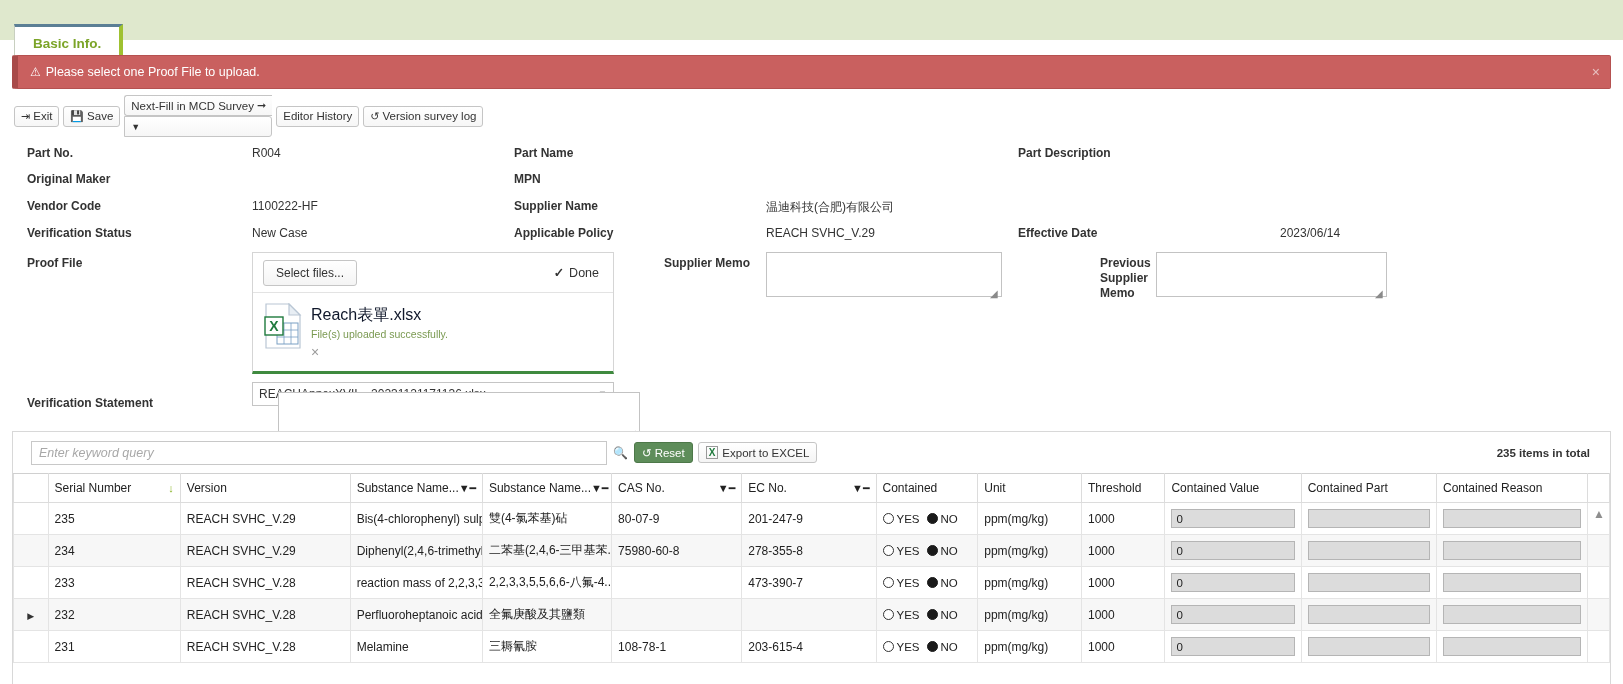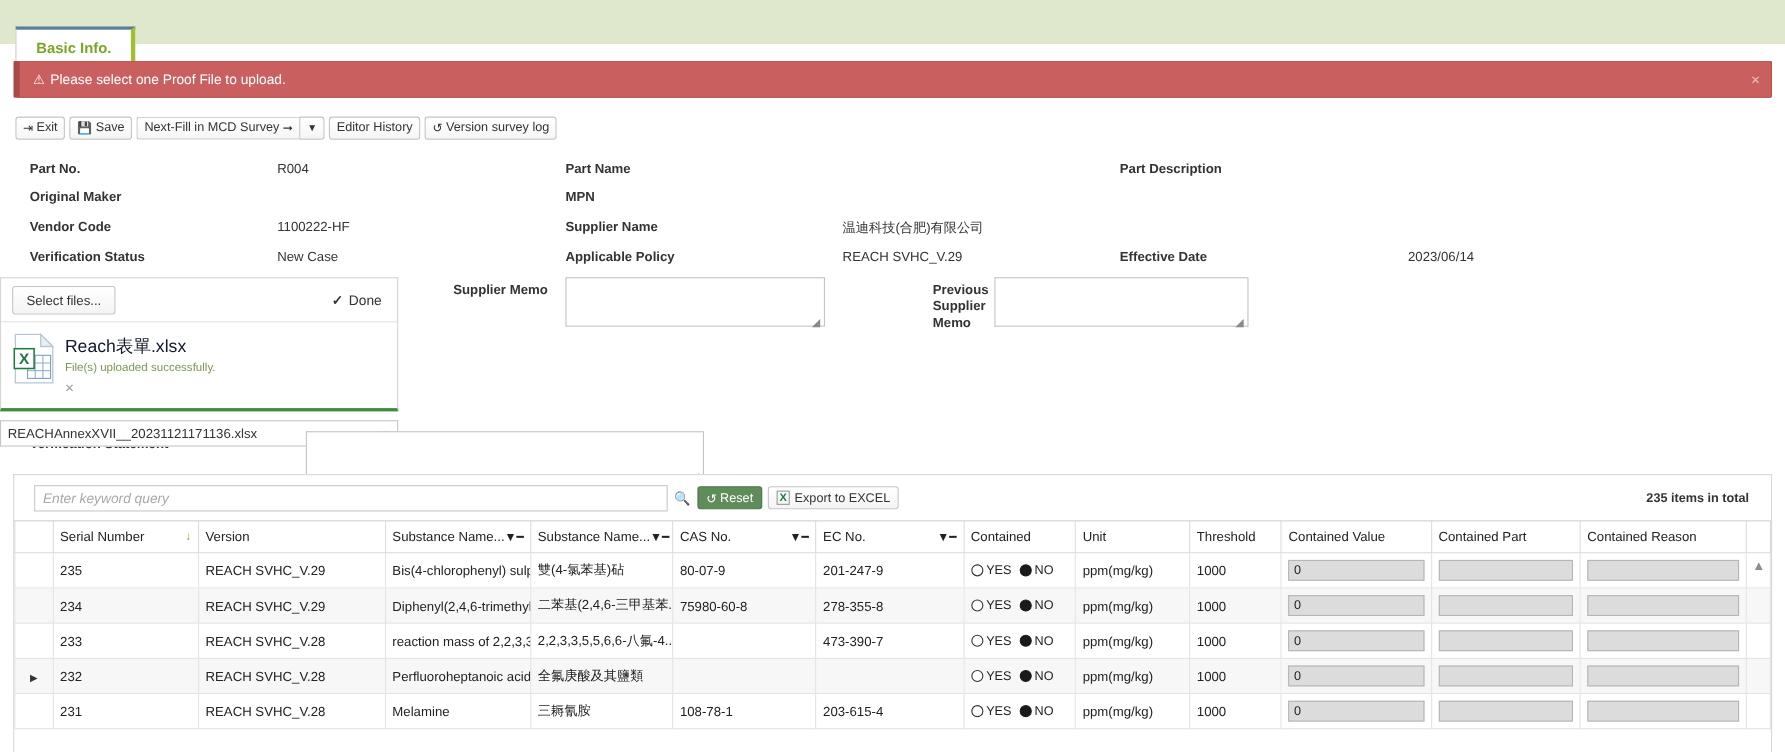--- a/index.html
+++ b/index.html
@@ -79,21 +79,21 @@
     padding: 0 6px;
     font-size: 11.5px;
     color: #333;
     display: inline-flex;
     align-items: center;
     gap: 3px;
     cursor: pointer;
     white-space: nowrap;
   }
   .btn .gly { font-size: 11px; }
-  .split { display: inline-flex; }
+  .split { display: inline-flex; flex-direction: column; }
   .split .main-part {
     border-right: none;
     border-radius: 3px 0 0 3px;
   }
   .split .arrow-part {
     border-radius: 0 3px 3px 0;
     padding: 0 6px;
   }
 
   
@@ -392,20 +392,21 @@
     <div class="frow r-verif">
       <div class="c1 lbl">Verification Status</div>
       <div class="c2 val">New Case</div>
       <div class="c3 lbl">Applicable Policy</div>
       <div class="c4 val">REACH SVHC_V.29</div>
       <div class="c5 lbl">Effective Date</div>
       <div class="c6 val">2023/06/14</div>
     </div>
 
     <div class="frow proof-row" style="padding-top:8px;">
+      <div class="c1 lbl" style="padding-top:4px;">Proof File</div>
       <div style="width:374px;">
         <div class="upload-box">
           <div class="upload-head">
             <div class="select-files-btn">
               <span>Select files...</span>
             </div>
             <div class="done-label">
               <span style="font-weight:bold;">✓</span>
               <span>Done</span>
             </div>

